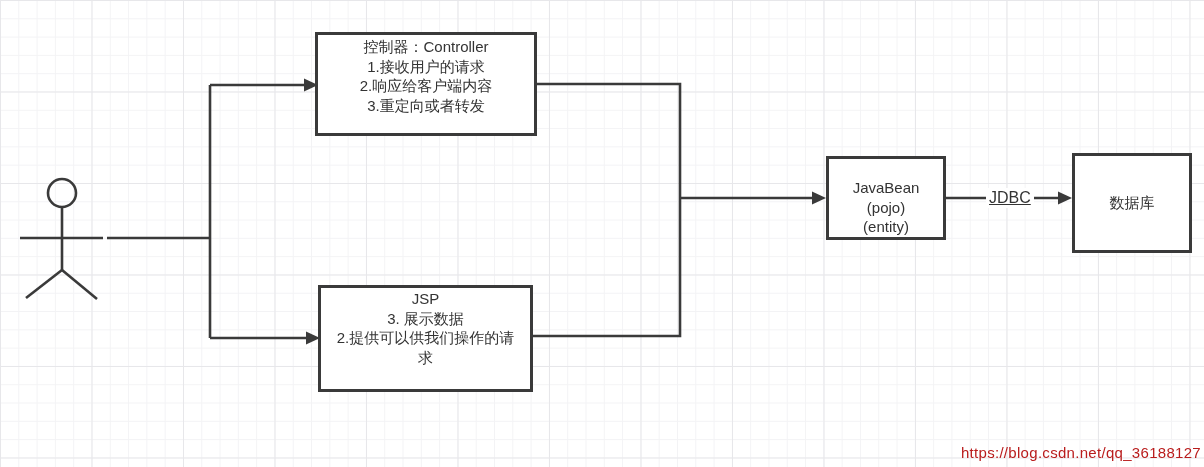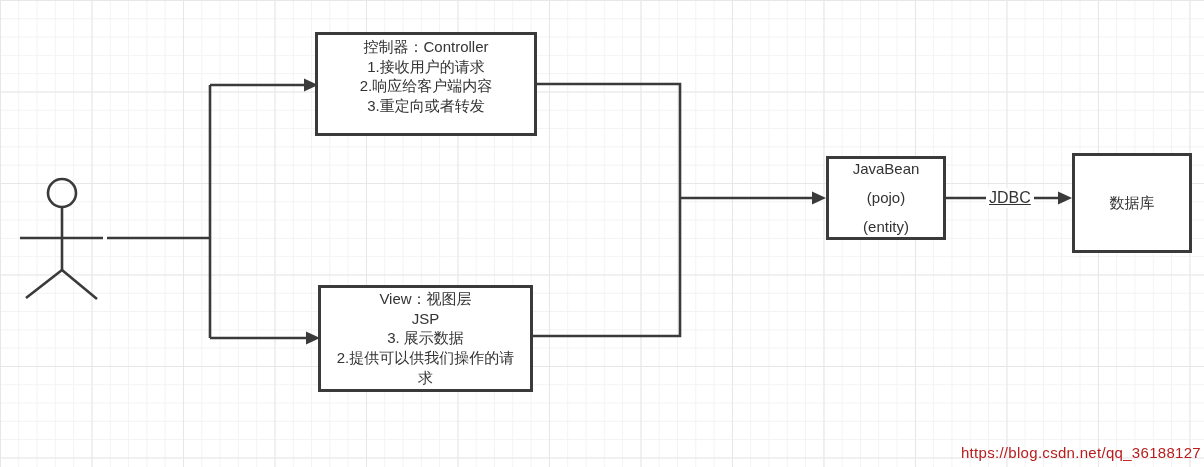--- a/index.html
+++ b/index.html
@@ -47,21 +47,21 @@
   .node-view {
     left: 318px; top: 285px;
     width: 215px; height: 107px;
     padding: 1px 12px 0 12px;
   }
   .node-javabean {
     left: 826px; top: 156px;
     width: 120px; height: 84px;
     display: flex;
     flex-direction: column;
-    justify-content: space-between;
+    justify-content: flex-end;
   }
   .node-database {
     left: 1072px; top: 153px;
     width: 120px; height: 100px;
     display: flex;
     flex-direction: column;
     justify-content: center;
   }
   .edge-label {
     position: absolute;
@@ -126,21 +126,20 @@
 </svg>
 
 <div class="node node-controller">
   <div class="line">控制器：Controller</div>
   <div class="line">1.接收用户的请求</div>
   <div class="line">2.响应给客户端内容</div>
   <div class="line">3.重定向或者转发</div>
 </div>
 
 <div class="node node-view">
-  <div class="line">View：视图层</div>
   <div class="line">JSP</div>
   <div class="line">3. 展示数据</div>
   <div class="line">2.提供可以供我们操作的请求</div>
 </div>
 
 <div class="node node-javabean">
   <div class="line">JavaBean</div>
   <div class="line">(pojo)</div>
   <div class="line">(entity)</div>
 </div>

